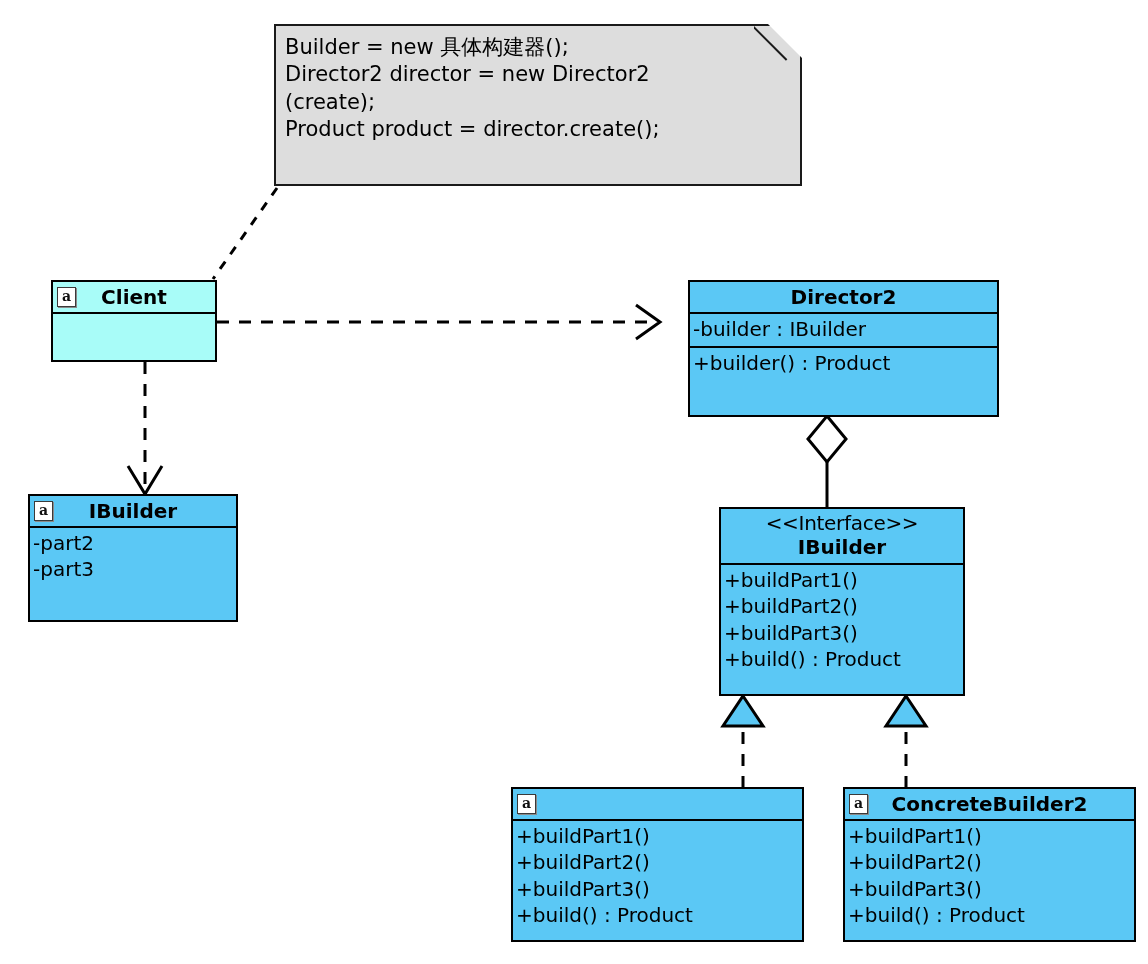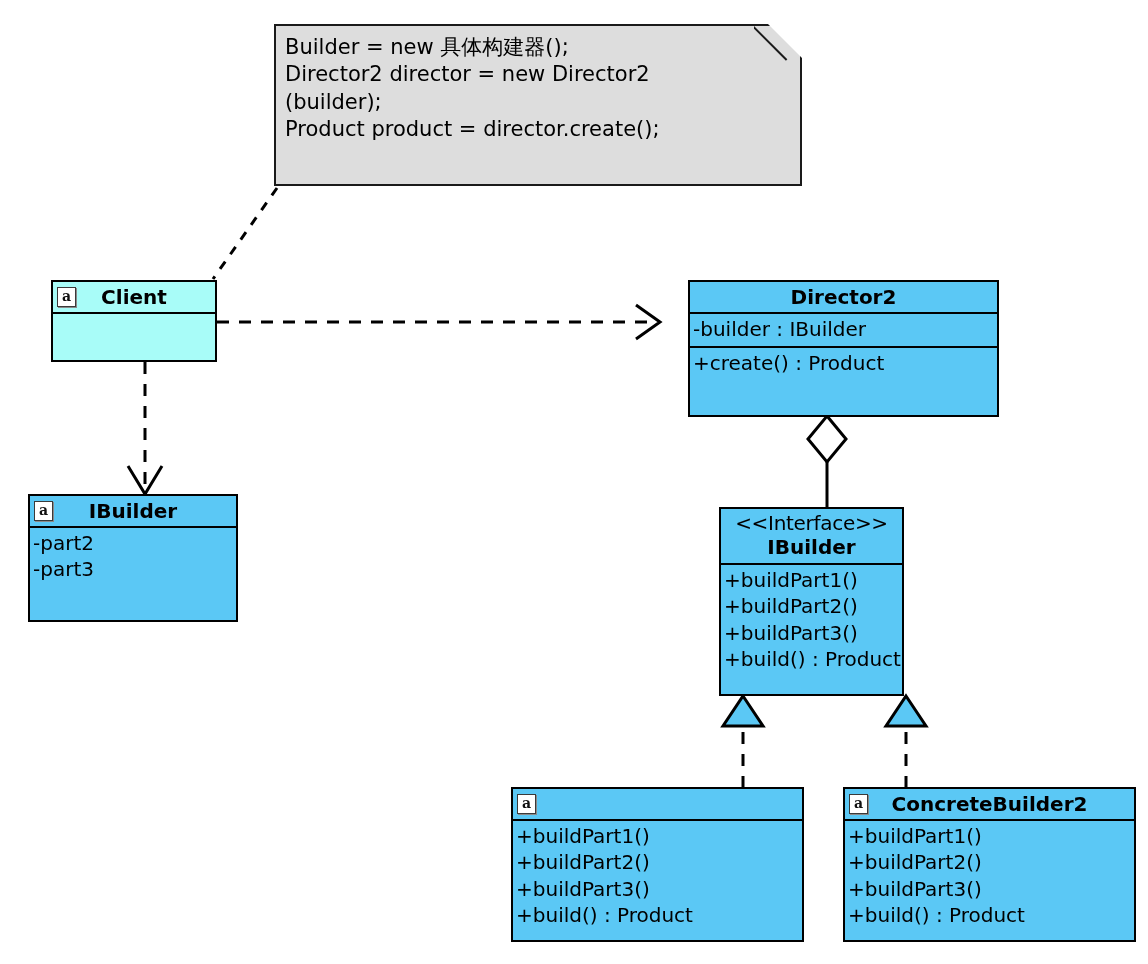--- a/index.html
+++ b/index.html
@@ -150,21 +150,21 @@
 
     <line x1="906" y1="788" x2="906" y2="726" stroke="#000000" stroke-width="3" stroke-dasharray="12,10"></line>
     <polygon points="906,696 926,726 886,726" fill="#5bc8f5" stroke="#000000" stroke-width="3" stroke-linejoin="miter"></polygon>
   </svg>
 
   <div class="uml-note" style="left:274px; top:24px; width:528px; height:162px;">
     <div class="note-fold"></div>
     <div class="note-fold-edge"></div>
     <div class="note-line">Builder = new 具体构建器();</div>
     <div class="note-line">Director2 director = new Director2</div>
-    <div class="note-line">(builder);</div>
+    <div class="note-line">(create);</div>
     <div class="note-line">Product product = director.create();</div>
   </div>
 
   <div class="uml-box light" style="left:51px; top:280px; width:166px; height:82px;">
     <div class="uml-title" style="height:32px;">
       <span class="badge">a</span>
       <span class="uml-name">Client</span>
     </div>
     <div class="uml-compartment empty" style="height:46px;"></div>
   </div>
@@ -181,25 +181,25 @@
   </div>
 
   <div class="uml-box" style="left:688px; top:280px; width:311px; height:137px;">
     <div class="uml-title" style="height:32px;">
       <span class="uml-name">Director2</span>
     </div>
     <div class="uml-compartment">
       <div class="row">-builder : IBuilder</div>
     </div>
     <div class="uml-compartment">
-      <div class="row">+create() : Product</div>
-    </div>
-  </div>
-
-  <div class="uml-box" style="left:719px; top:507px; width:185px; height:189px;">
+      <div class="row">+builder() : Product</div>
+    </div>
+  </div>
+
+  <div class="uml-box" style="left:719px; top:507px; width:246px; height:189px;">
     <div class="uml-title stereo" style="height:56px; padding-top:2px;">
       <span class="uml-stereotype">&lt;&lt;Interface&gt;&gt;</span>
       <span class="uml-name">IBuilder</span>
     </div>
     <div class="uml-compartment">
       <div class="row">+buildPart1()</div>
       <div class="row">+buildPart2()</div>
       <div class="row">+buildPart3()</div>
       <div class="row">+build() : Product</div>
     </div>

